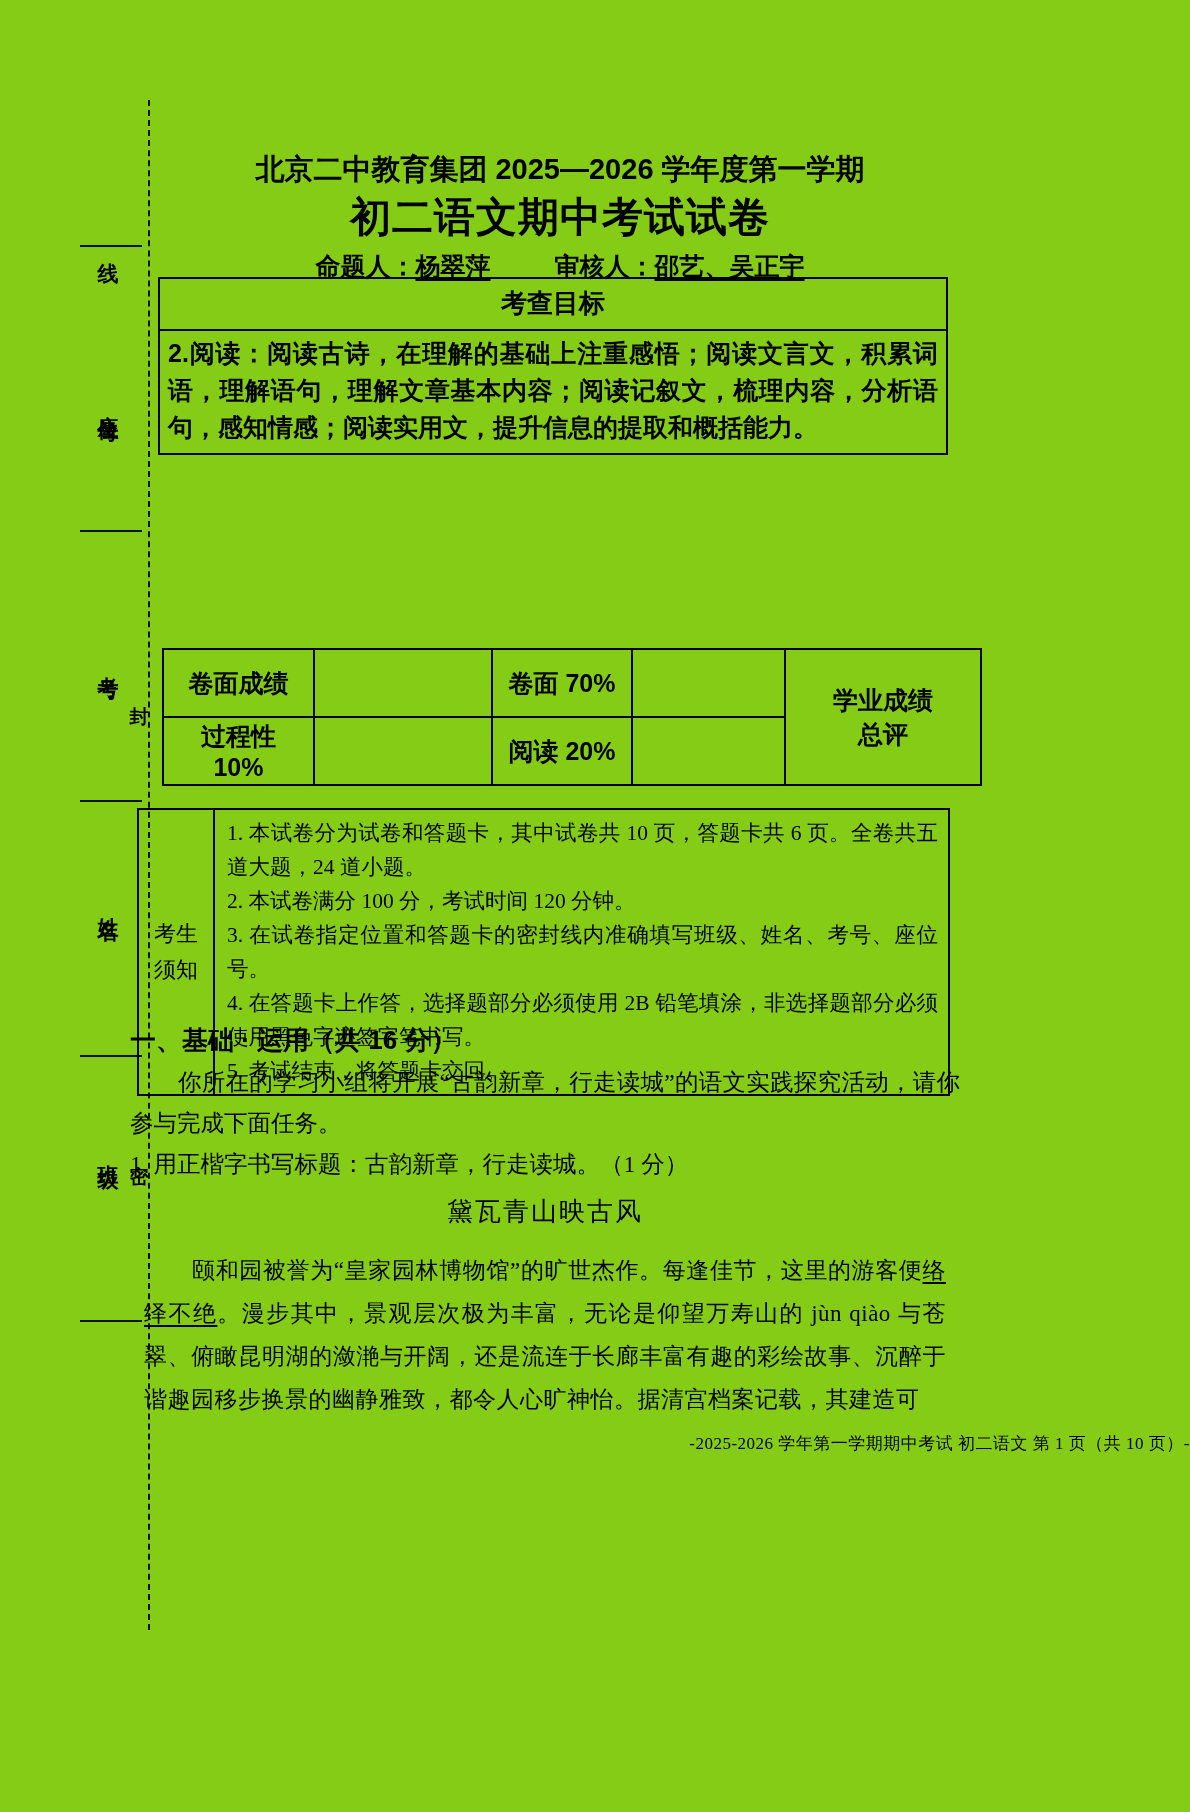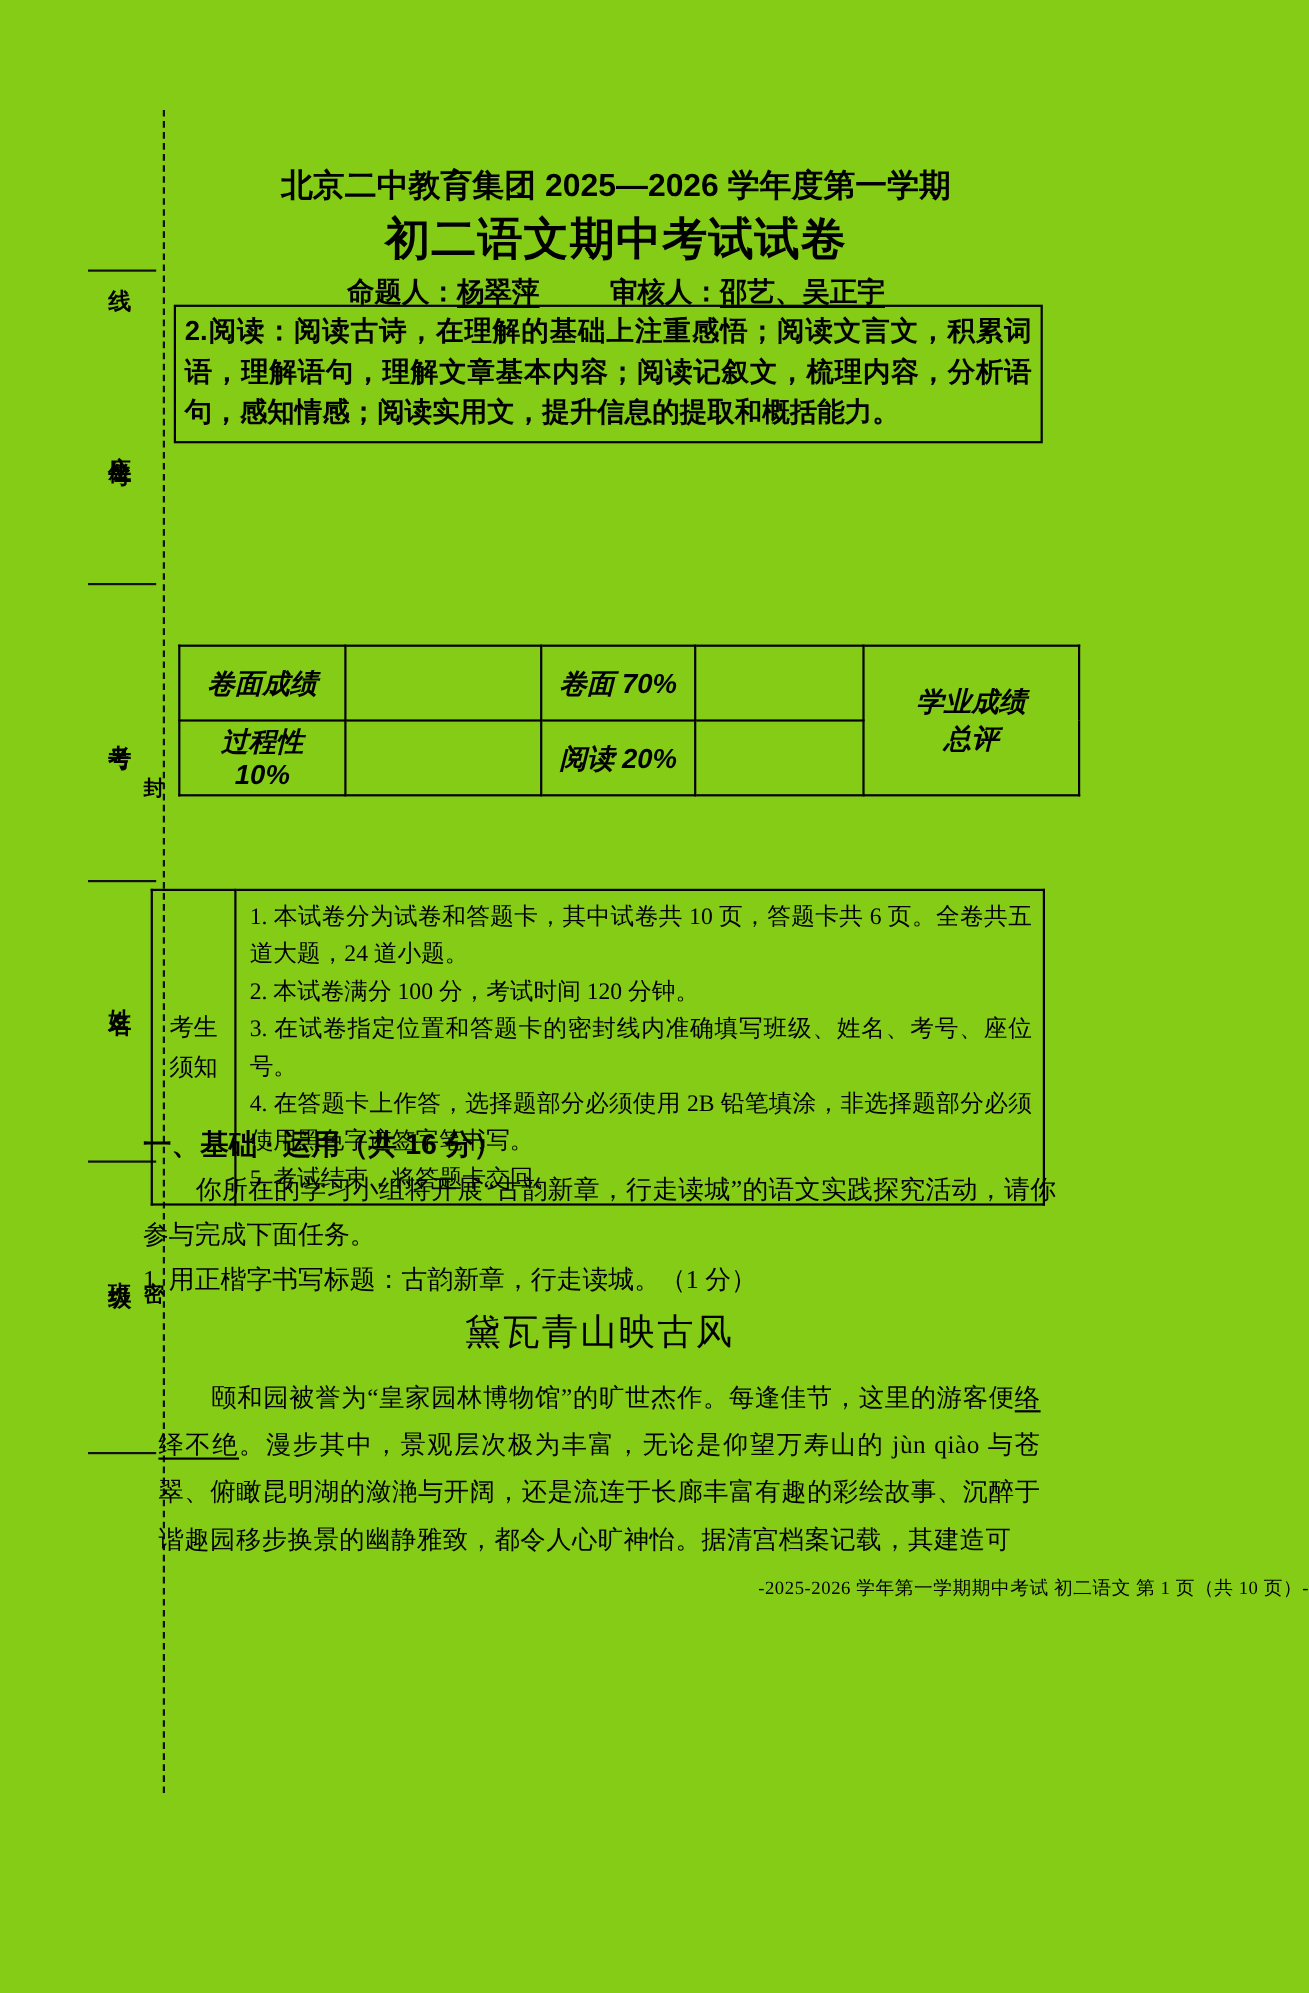--- a/index.html
+++ b/index.html
@@ -152,25 +152,24 @@
     line-height: 37px;
     letter-spacing: 0px;
     text-align: justify;
   }
   .goal-body p { margin: 0; }
 
   
   .score-table {
     position: absolute;
     left: 162px;
-    top: 586px;
+    top: 648px;
     width: 788px;
     border-collapse: collapse;
     table-layout: fixed;
-    font-style: italic;
   }
   .score-table td {
     border: 2px solid #000;
     height: 66px;
     text-align: center;
     vertical-align: middle;
     font-family: "Liberation Sans", "DejaVu Sans", sans-serif;
     font-weight: bold;
     font-size: 25px;
     padding: 0 2px;
@@ -233,21 +232,21 @@
   .para-indent { text-indent: 48px; }
   .q-line {
     font-family: "Liberation Serif", "DejaVu Serif", serif;
     font-size: 23.5px;
     line-height: 41px;
     margin: 0;
   }
   .essay-title {
     text-align: center;
     font-family: "Liberation Serif", "DejaVu Serif", serif;
-    font-size: 33px;
+    font-size: 26px;
     line-height: 46px;
     margin: 4px 0 2px 0;
     letter-spacing: 2px;
   }
   .passage {
     font-family: "Liberation Serif", "DejaVu Serif", serif;
     font-size: 23px;
     line-height: 43px;
     margin: 14px;
     text-align: justify;
@@ -290,20 +289,21 @@
 
   <div class="hdr">
     <div class="hdr-line1">北京二中教育集团 2025—2026 学年度第一学期</div>
     <div class="hdr-line2">初二语文期中考试试卷</div>
     <div class="hdr-line3">
       <span>命题人：</span><span class="uline">杨翠萍</span><span class="gap-small">&nbsp;</span><span class="gap-wide">&nbsp;</span><span>审核人：</span><span class="uline">邵艺、吴正宇</span>
     </div>
   </div>
 
   <div class="goal-box">
+    <div class="goal-title">考查目标</div>
     <div class="goal-body">
       <p>2.阅读：阅读古诗，在理解的基础上注重感悟；阅读文言文，积累词语，理解语句，理解文章基本内容；阅读记叙文，梳理内容，分析语句，感知情感；阅读实用文，提升信息的提取和概括能力。</p>
     </div>
   </div>
 
   <table class="score-table">
     <tbody>
         <tr>
       <td class="col-a">卷面成绩</td>
       <td class="col-b"></td>

